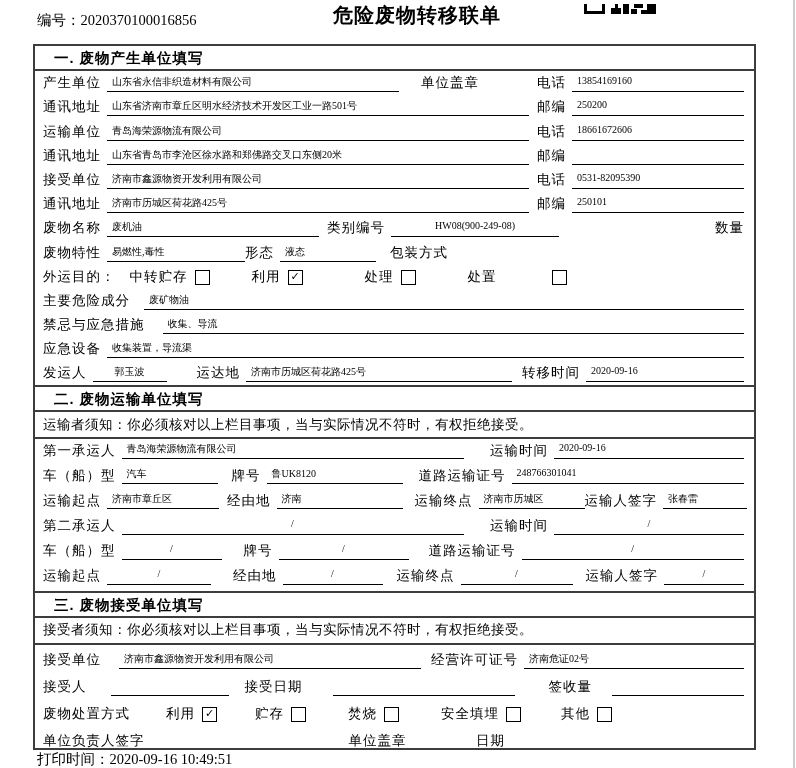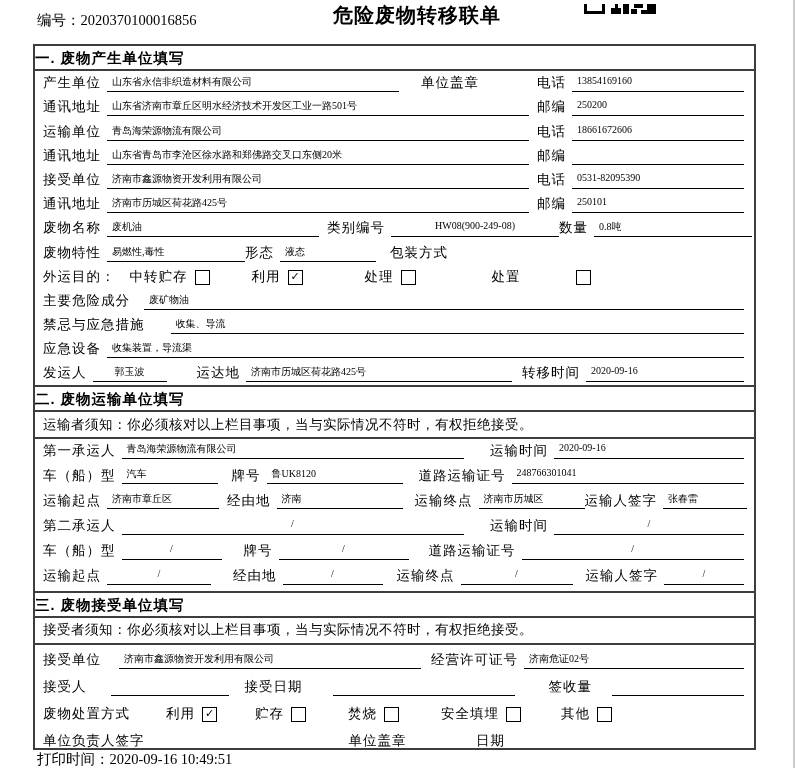--- a/index.html
+++ b/index.html
@@ -10,21 +10,21 @@
   }
   .right-edge{position:absolute;right:1px;top:0;width:2px;height:768px;background:#cccccc;}
   .serial{position:absolute;left:37px;top:11px;font-size:14.5px;white-space:nowrap;}
   .doc-title{position:absolute;left:333px;top:2px;font-size:20px;font-weight:bold;
     font-family:"Liberation Sans","DejaVu Sans",sans-serif;letter-spacing:1px;white-space:nowrap;}
   .qr-frag{position:absolute;left:584px;top:0;}
   .print-line{position:absolute;left:37px;top:750px;font-size:14.5px;white-space:nowrap;}
 
   .form-box{position:absolute;left:33px;top:44px;width:723px;height:706px;
     border:2px solid #3d3d3d;box-sizing:border-box;overflow:hidden;background:#fff;}
-  .sec-h{height:25px;line-height:24px;font-weight:bold;font-size:14.5px;padding-left:0;
+  .sec-h{height:25px;line-height:24px;font-weight:bold;font-size:14.5px;padding-left:19px;
     border-bottom:2px solid #3d3d3d;box-sizing:border-box;
     font-family:"Liberation Sans","DejaVu Sans",sans-serif;letter-spacing:1px;}
   .sec-h.mid{border-top:2px solid #3d3d3d;height:27px;line-height:25px;}
   .notice-row{height:27px;border-bottom:2px solid #3d3d3d;display:flex;align-items:center;
     padding-left:8px;font-size:13.5px;box-sizing:border-box;letter-spacing:0.5px;}
 
   .row{display:flex;align-items:flex-end;padding:0 10px 3px 8px;box-sizing:border-box;}
   .sec1 .row{height:24.2px;}
   .sec2 .row{height:25.2px;align-items:center;}
   .sec3 .row{height:27.2px;}
@@ -112,21 +112,20 @@
       <span class="lbl" style="margin-left:8px;">邮编</span>
       <span class="val" style="width:172px;">250101</span>
     </div>
 
     <div class="row">
       <span class="lbl">废物名称</span>
       <span class="val" style="width:212px;">废机油</span>
       <span class="lbl" style="margin-left:8px;">类别编号</span>
       <span class="val" style="width:168px;text-align:center;">HW08(900-249-08)</span>
       <span class="lbl mla">数量</span>
-      <span class="val" style="width:158px;">0.8吨</span>
     </div>
 
     <div class="row">
       <span class="lbl">废物特性</span>
       <span class="val" style="width:138px;">易燃性,毒性</span>
       <span class="lbl" style="">形态</span>
       <span class="val" style="width:96px;">液态</span>
       <span class="lbl" style="margin-left:14px;">包装方式</span>
     </div>
 
@@ -137,34 +136,34 @@
         <span class="cb"></span>
       </span>
       <span class="cbi" style="margin-left:42px;">
         <span class="lbl">利用</span>
         <span class="cb">✓</span>
       </span>
       <span class="cbi" style="margin-left:62px;">
         <span class="lbl">处理</span>
         <span class="cb"></span>
       </span>
-      <span class="cbi" style="margin-left:76px;gap:48px;">
+      <span class="cbi" style="margin-left:52px;gap:48px;">
         <span class="lbl">处置</span>
         <span class="cb"></span>
       </span>
     </div>
 
     <div class="row">
       <span class="lbl">主要危险成分</span>
       <span class="val fill" style="margin-left:14px;">废矿物油</span>
     </div>
 
     <div class="row">
       <span class="lbl">禁忌与应急措施</span>
-      <span class="val fill" style="margin-left:26px;">收集、导流</span>
+      <span class="val fill" style="margin-left:18px;">收集、导流</span>
     </div>
 
     <div class="row">
       <span class="lbl">应急设备</span>
       <span class="val fill">收集装置，导流渠</span>
     </div>
 
     <div class="row">
       <span class="lbl">发运人</span>
       <span class="val" style="width:74px;text-align:center;">郭玉波</span>

